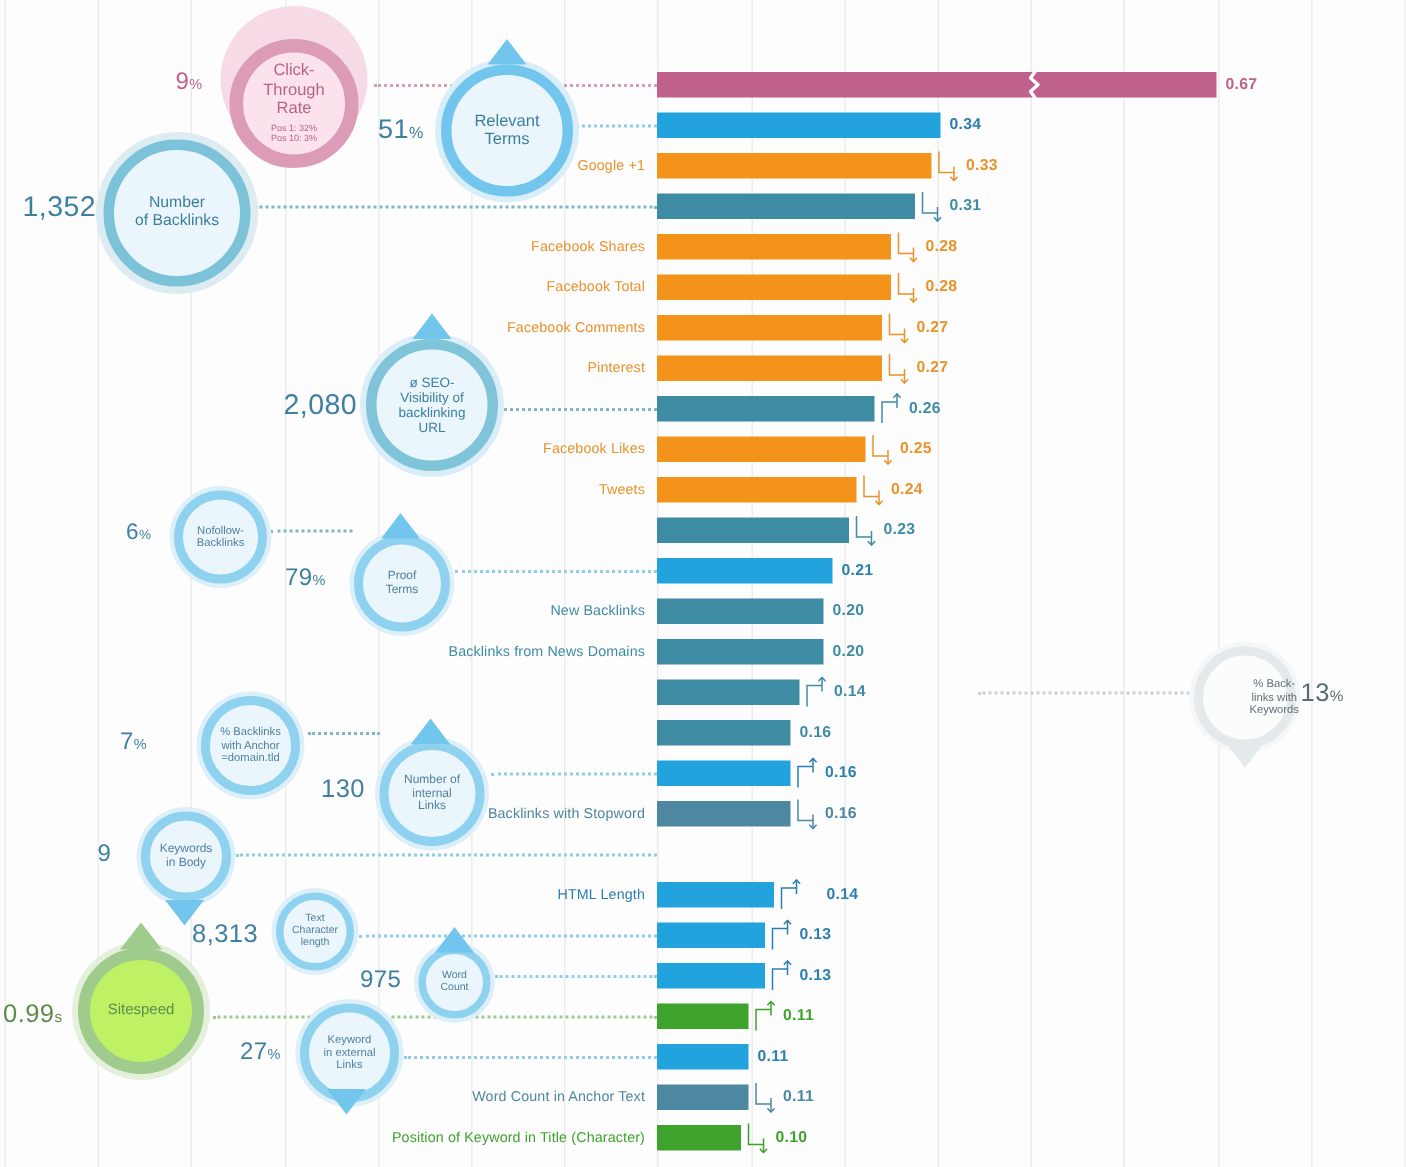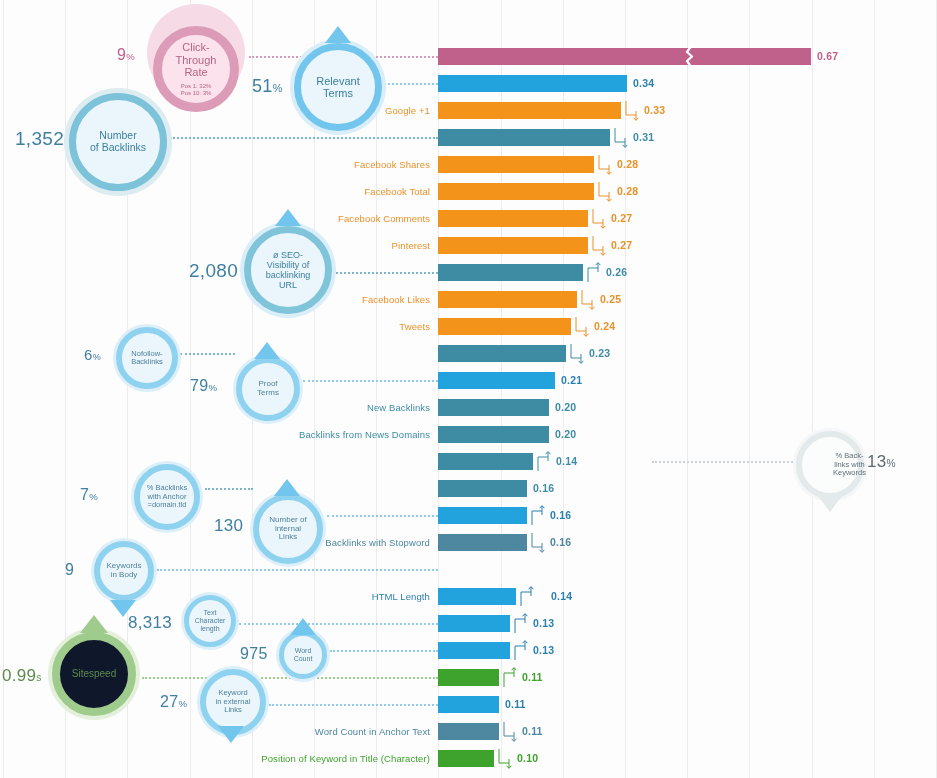--- a/index.html
+++ b/index.html
@@ -60,21 +60,21 @@
   .dots.green{border-top-color:#9ccb8d;}
   .dots.grey{border-top-color:#c9d2d6;}
 
   
   .bubble{position:absolute;border-radius:50%;display:flex;align-items:center;justify-content:center;text-align:center;box-sizing:border-box;}
   .bubble .btxt{position:relative;z-index:3;line-height:1.12;padding:0 6px;}
 
   .bub-blue{background:#eaf6fc;border:7px solid #72c5ec;color:#3c7f9c;}
   .bub-blue-lite{background:#eaf6fc;border:6px solid #8ed2f0;color:#51809a;}
   .bub-rose{background:#fbe2ec;border:9px solid #dc9bb7;color:#b8647f;}
-  .bub-green{background:#0f172a;border:8px solid #9fcb8c;color:#5f8b4e;}
+  .bub-green{background:#bef264;border:8px solid #9fcb8c;color:#5f8b4e;}
   .bub-grey{background:#fbfcfc;border:6px solid #e4e9eb;color:#607077;}
 
   .halo{position:absolute;border-radius:50%;z-index:0;}
 
   
   .tail{position:absolute;width:0;height:0;z-index:1;}
   .tail-down-blue{border-left:13px solid transparent;border-right:13px solid transparent;border-top:17px solid #72c5ec;}
   .tail-up-blue{border-left:13px solid transparent;border-right:13px solid transparent;border-bottom:17px solid #72c5ec;}
   .tail-up-green{border-left:14px solid transparent;border-right:14px solid transparent;border-bottom:18px solid #9fcb8c;}
   .tail-down-grey{border-left:12px solid transparent;border-right:12px solid transparent;border-top:16px solid #e4e9eb;}

